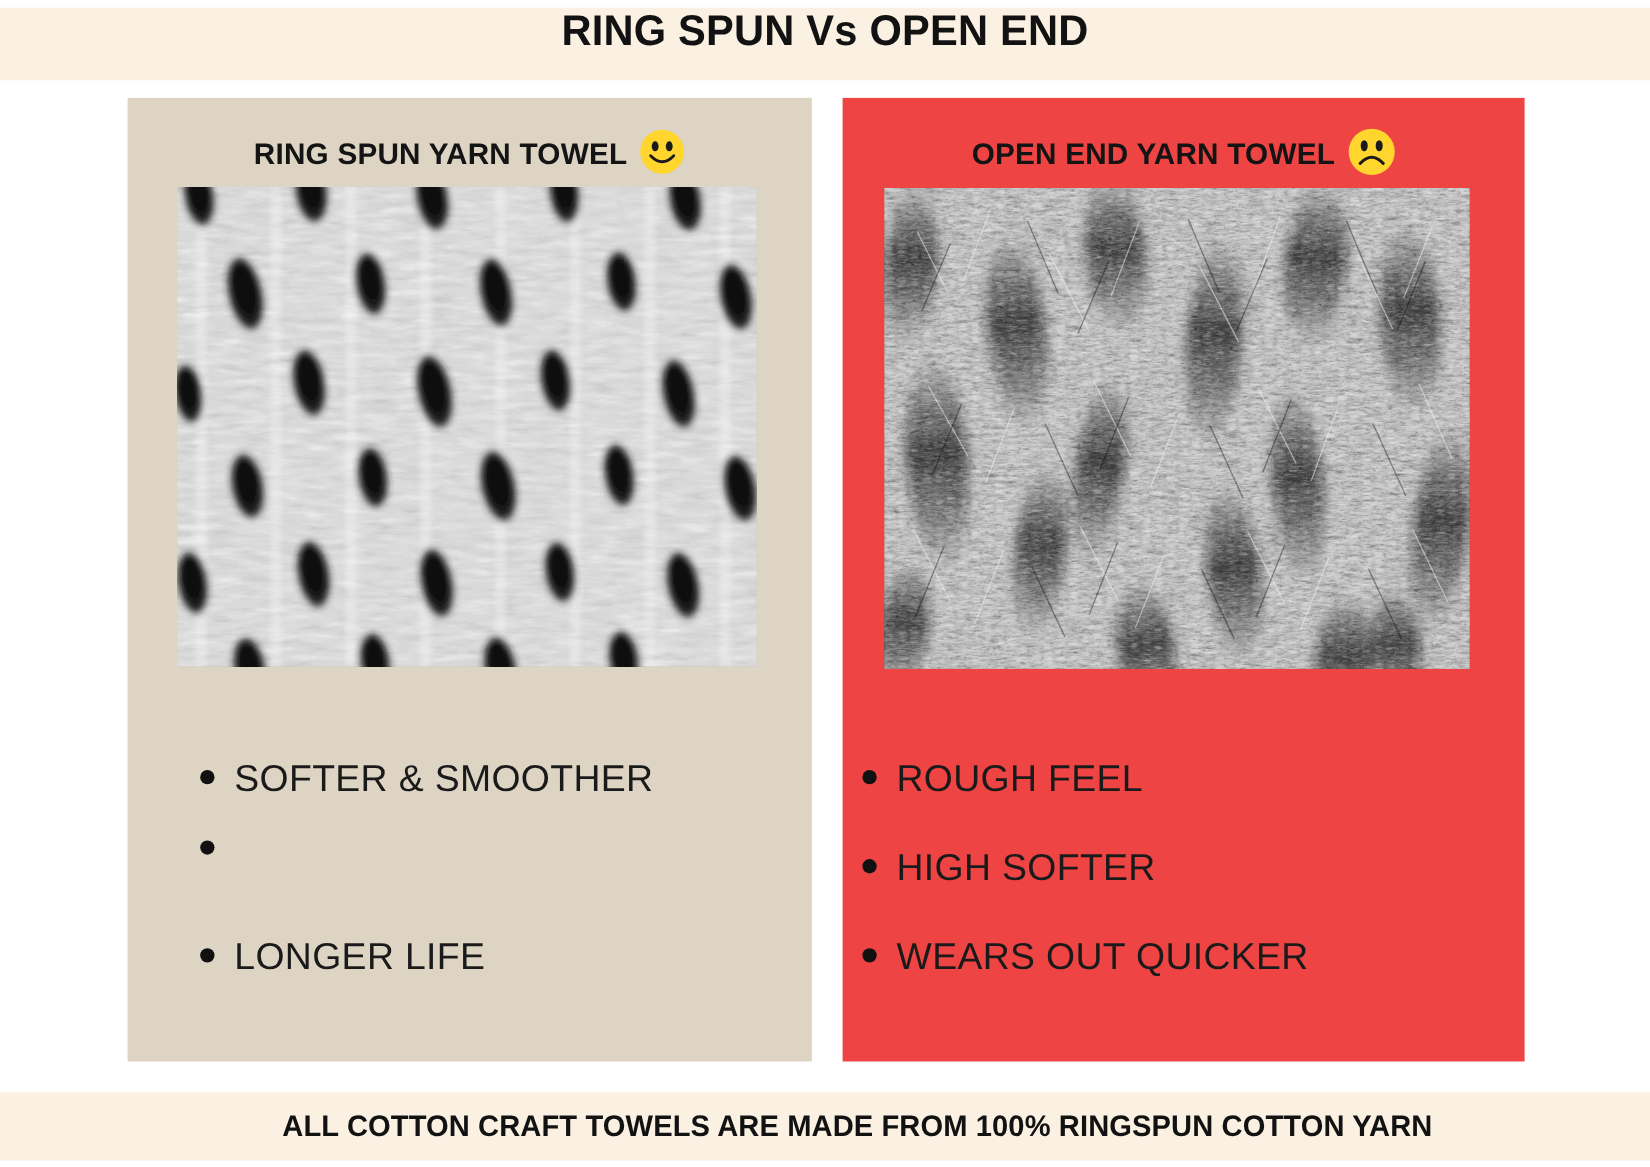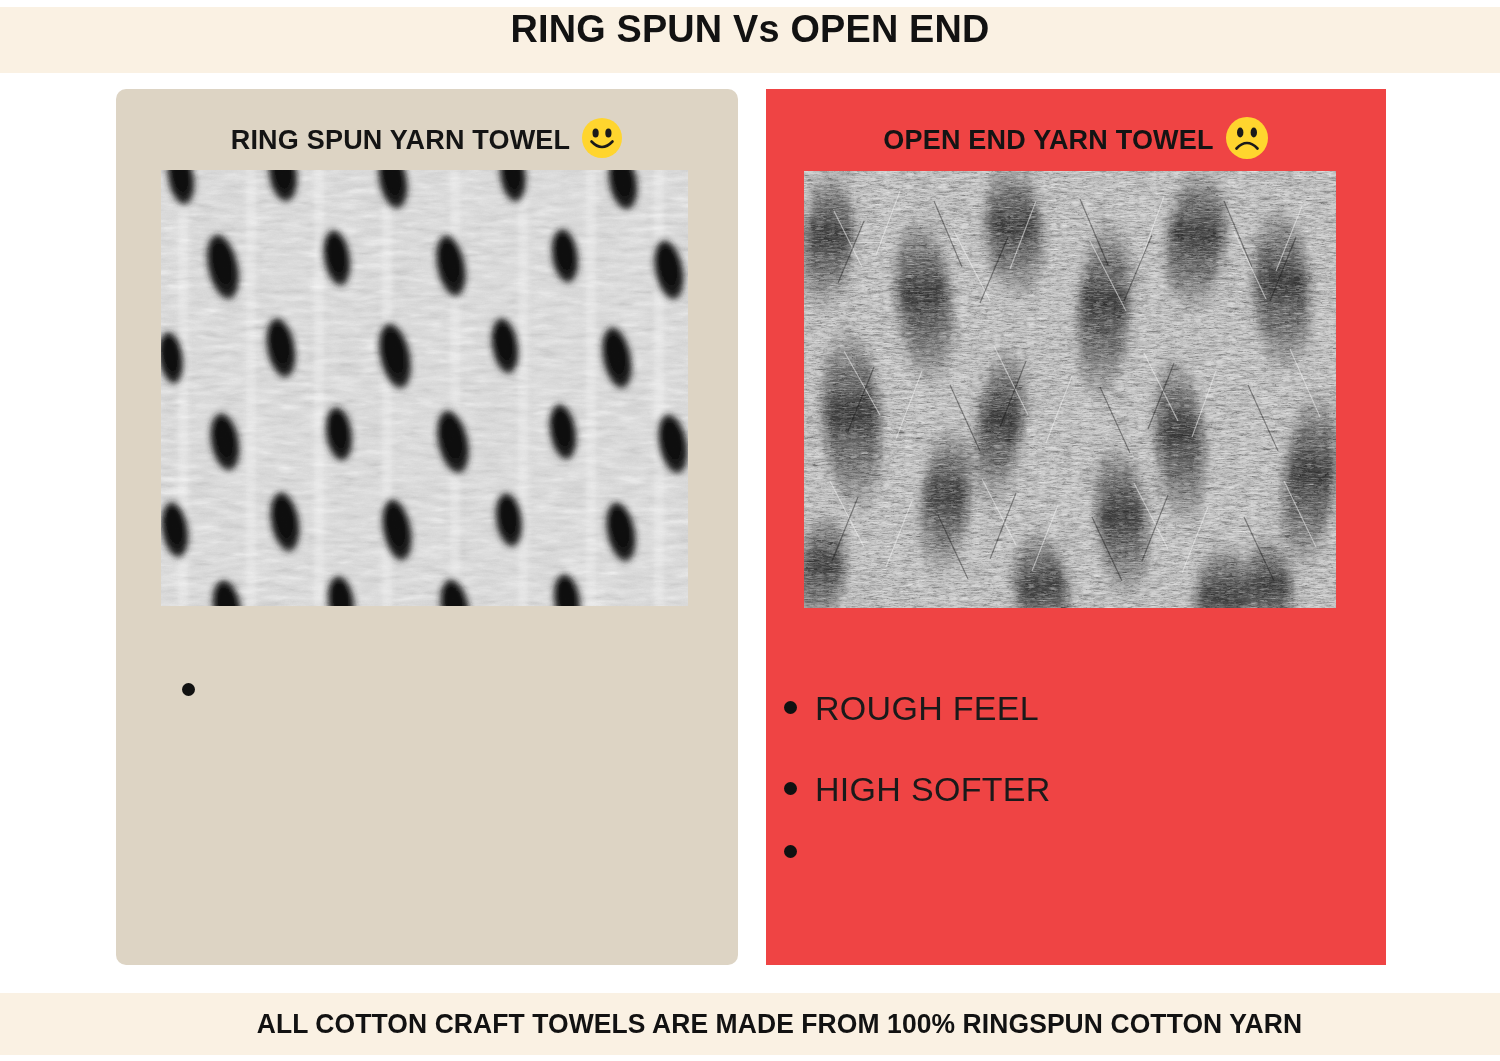--- a/index.html
+++ b/index.html
@@ -39,21 +39,20 @@
   
   .panel {
     position: absolute;
     top: 89px;
     height: 876px;
   }
   .panel-left {
     left: 116px;
     width: 622px;
     background: #DDD4C4;
-    border-radius: 10px;
   }
   .panel-right {
     left: 766px;
     width: 620px;
     background: #ef4444;
   }
 
   .panel-heading {
     position: absolute;
     top: 23px;
@@ -260,20 +259,28 @@
         <ellipse cx="406" cy="430" rx="13" ry="26" fill="url(#loopDark)" transform="rotate(-8 406 430)"></ellipse>
       </g>
 
       <rect x="0" y="0" width="527" height="436" filter="url(#ringGrain)" opacity="0.20" style="mix-blend-mode:overlay"></rect>
     </svg>
   </div>
 
   <div class="bullets bullets-left">
     <div class="bullet-row">
       <span class="bullet-dot"></span>
+      <span class="bullet-text">SOFTER &amp; SMOOTHER</span>
+    </div>
+    <div class="bullet-row">
+      <span class="bullet-dot"></span>
+    </div>
+    <div class="bullet-row">
+      <span class="bullet-dot"></span>
+      <span class="bullet-text">LONGER LIFE</span>
     </div>
   </div>
 </div>
 
 <div class="panel panel-right">
 
   <div class="panel-heading">
     <span class="panel-heading-text">OPEN END YARN TOWEL</span>
     <span class="face-icon">
       <svg width="44" height="44" viewBox="0 0 44 44" aria-hidden="true">
@@ -399,19 +406,20 @@
     <div class="bullet-row">
       <span class="bullet-dot"></span>
       <span class="bullet-text">ROUGH FEEL</span>
     </div>
     <div class="bullet-row">
       <span class="bullet-dot"></span>
       <span class="bullet-text">HIGH SOFTER</span>
     </div>
     <div class="bullet-row">
       <span class="bullet-dot"></span>
+      <span class="bullet-text">WEARS OUT QUICKER</span>
     </div>
   </div>
 </div>
 
 <div class="footer-band">
   <div class="footer-text">ALL COTTON CRAFT TOWELS ARE MADE FROM 100% RINGSPUN COTTON YARN</div>
 </div>
 
 </body></html>

